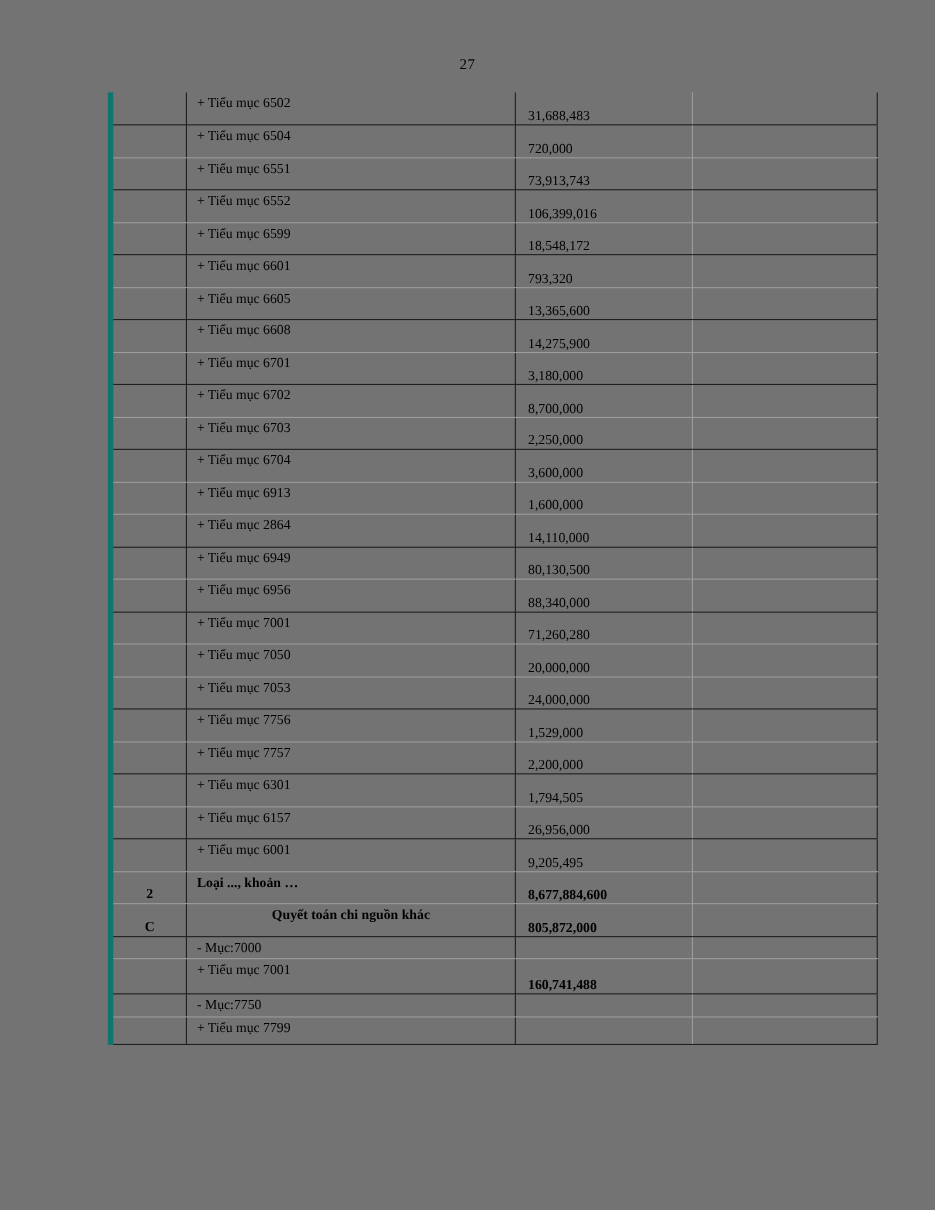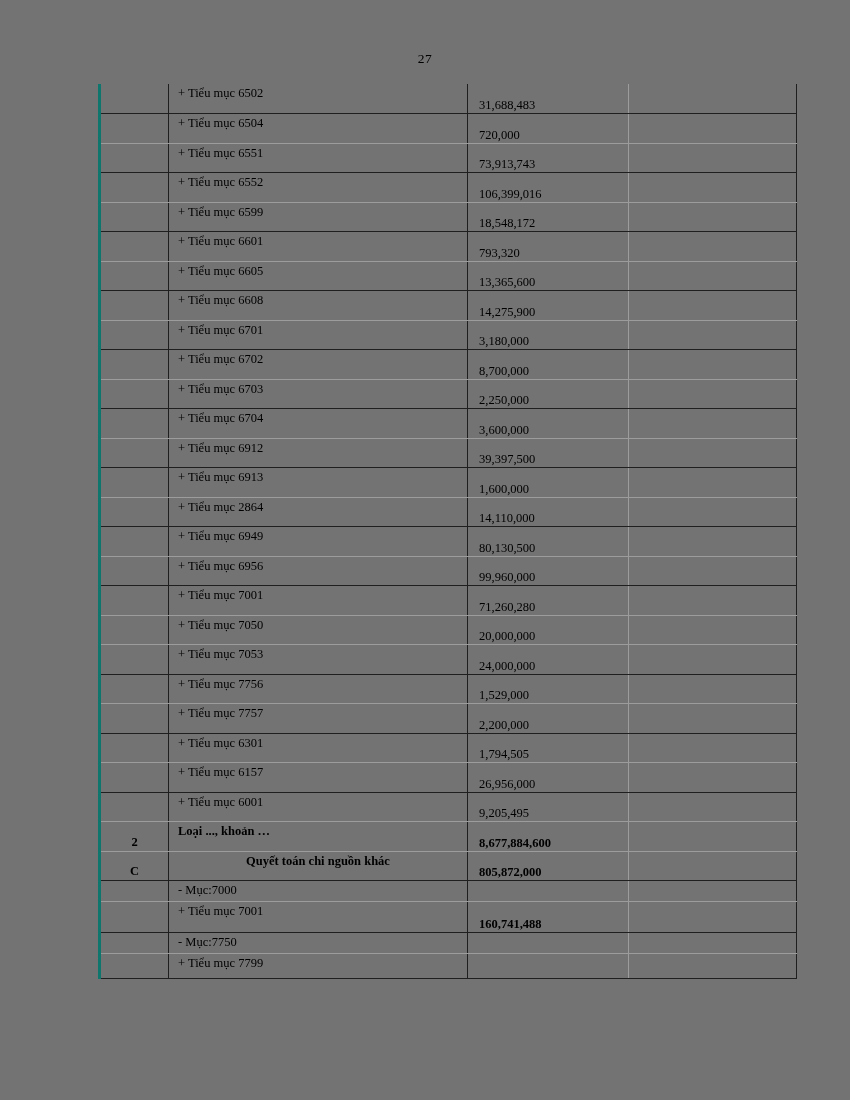--- a/index.html
+++ b/index.html
@@ -27,21 +27,21 @@
     font-size: 13.5px;
     letter-spacing: 0.5px;
   }
   table.doc-table {
     position: absolute;
     left: 98px;
     top: 84px;
     width: 697px;
     border-collapse: collapse;
     table-layout: fixed;
-    border-left: 3px solid #0f766e;
+    border-left: 5px solid #0f766e;
     border-right: 1px solid #1f1f1f;
     border-top: none;
   }
   td {
     margin: 0;
     padding: 0;
     font-size: 12.5px;
     line-height: 13px;
     overflow: hidden;
     border-bottom: 1px solid #1f1f1f; 
@@ -200,30 +200,20 @@
           <td class="c1" style="border-bottom-color: rgb(156, 156, 156);"></td>
           <td class="c2" style="border-bottom-color: rgb(156, 156, 156);">
             <span class="lbl">+ Tiểu mục 6704</span>
           </td>
           <td class="c3" style="border-bottom-color: rgb(156, 156, 156);">
             <span class="amt">3,600,000</span>
           </td>
           <td class="c4" style="border-bottom-color: rgb(156, 156, 156);"></td>
         </tr>
         <tr style="height: 29.5px;">
-          <td class="c1" style="border-bottom-color: rgb(31, 31, 31);"></td>
-          <td class="c2" style="border-bottom-color: rgb(31, 31, 31);">
-            <span class="lbl">+ Tiểu mục 6912</span>
-          </td>
-          <td class="c3" style="border-bottom-color: rgb(31, 31, 31);">
-            <span class="amt">39,397,500</span>
-          </td>
-          <td class="c4" style="border-bottom-color: rgb(31, 31, 31);"></td>
-        </tr>
-        <tr style="height: 29.5px;">
           <td class="c1" style="border-bottom-color: rgb(156, 156, 156);"></td>
           <td class="c2" style="border-bottom-color: rgb(156, 156, 156);">
             <span class="lbl">+ Tiểu mục 6913</span>
           </td>
           <td class="c3" style="border-bottom-color: rgb(156, 156, 156);">
             <span class="amt">1,600,000</span>
           </td>
           <td class="c4" style="border-bottom-color: rgb(156, 156, 156);"></td>
         </tr>
         <tr style="height: 29.5px;">
@@ -245,21 +235,21 @@
             <span class="amt">80,130,500</span>
           </td>
           <td class="c4" style="border-bottom-color: rgb(156, 156, 156);"></td>
         </tr>
         <tr style="height: 29.5px;">
           <td class="c1" style="border-bottom-color: rgb(31, 31, 31);"></td>
           <td class="c2" style="border-bottom-color: rgb(31, 31, 31);">
             <span class="lbl">+ Tiểu mục 6956</span>
           </td>
           <td class="c3" style="border-bottom-color: rgb(31, 31, 31);">
-            <span class="amt">99,960,000</span>
+            <span class="amt">88,340,000</span>
           </td>
           <td class="c4" style="border-bottom-color: rgb(31, 31, 31);"></td>
         </tr>
         <tr style="height: 29.5px;">
           <td class="c1" style="border-bottom-color: rgb(156, 156, 156);"></td>
           <td class="c2" style="border-bottom-color: rgb(156, 156, 156);">
             <span class="lbl">+ Tiểu mục 7001</span>
           </td>
           <td class="c3" style="border-bottom-color: rgb(156, 156, 156);">
             <span class="amt">71,260,280</span>

